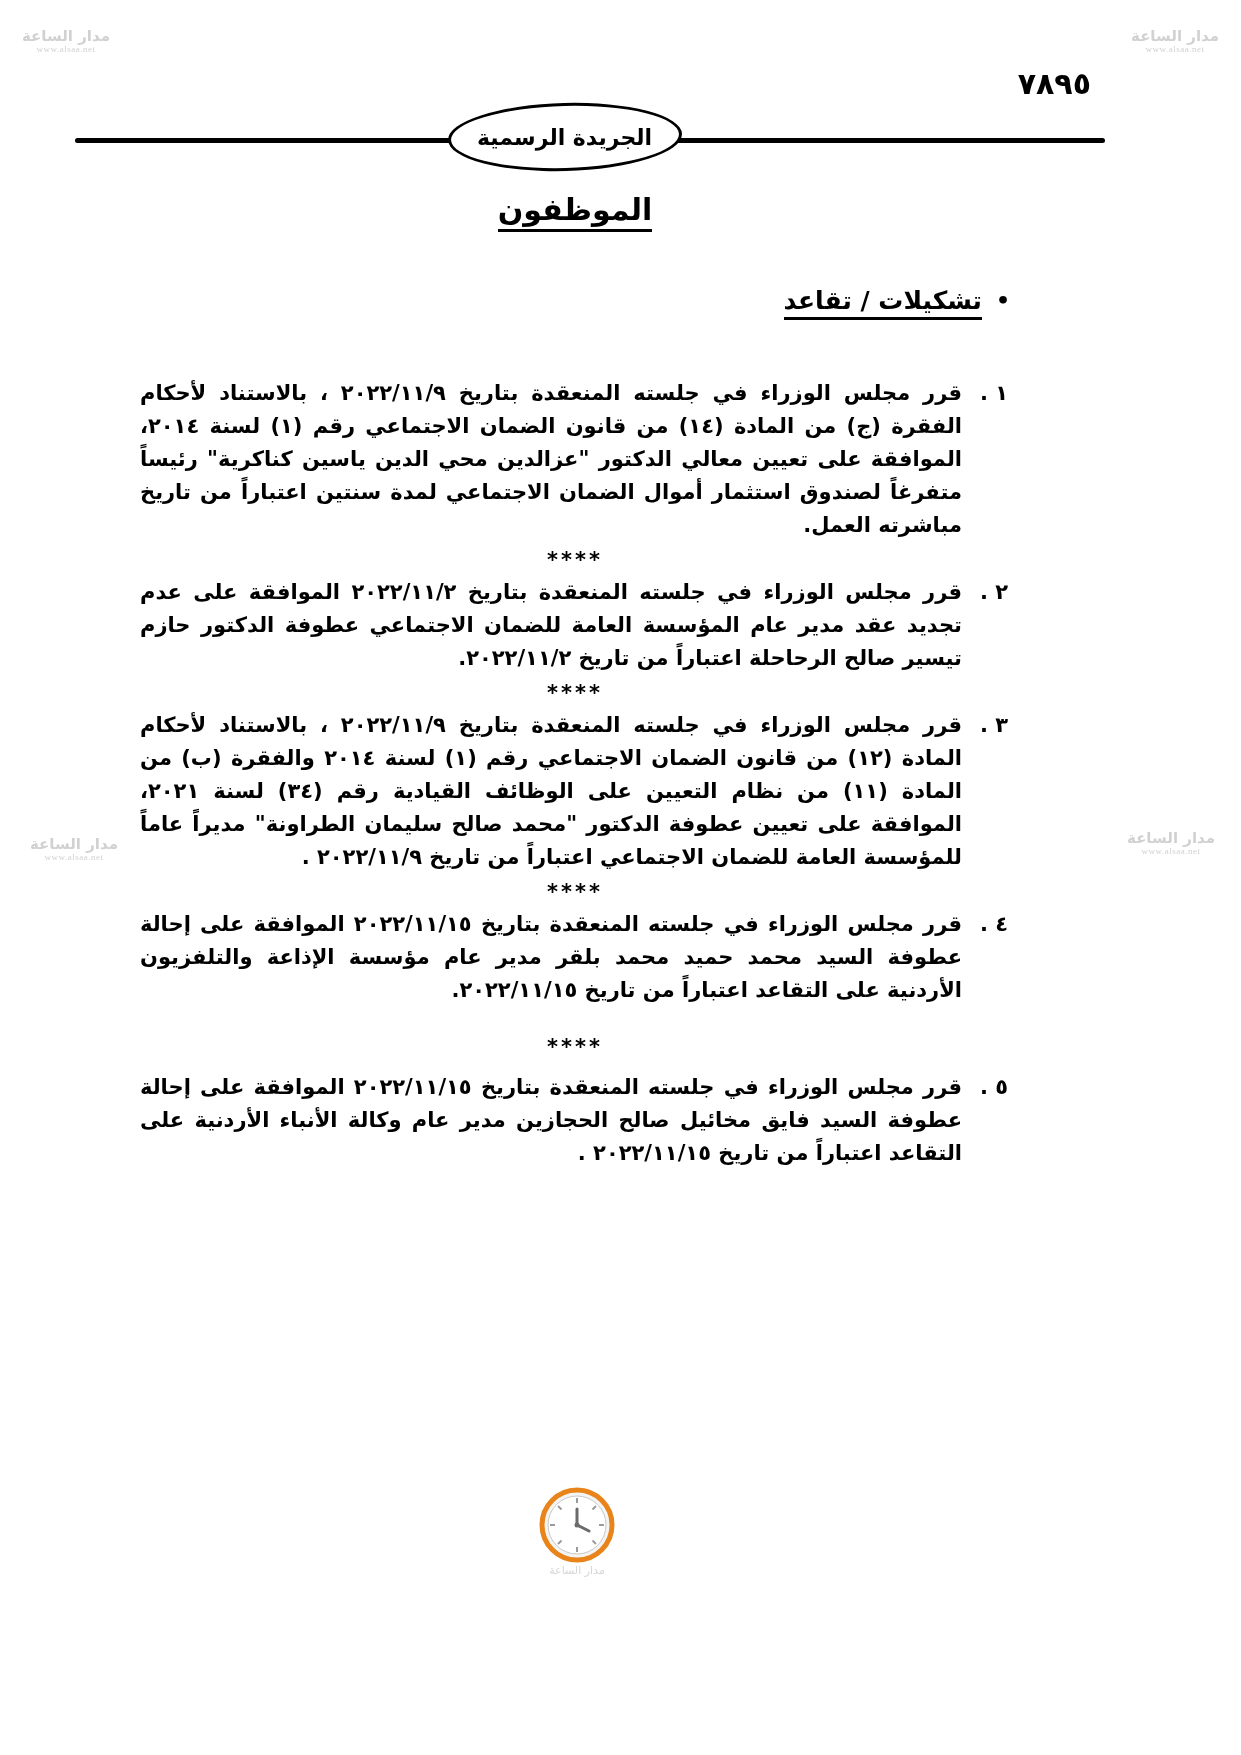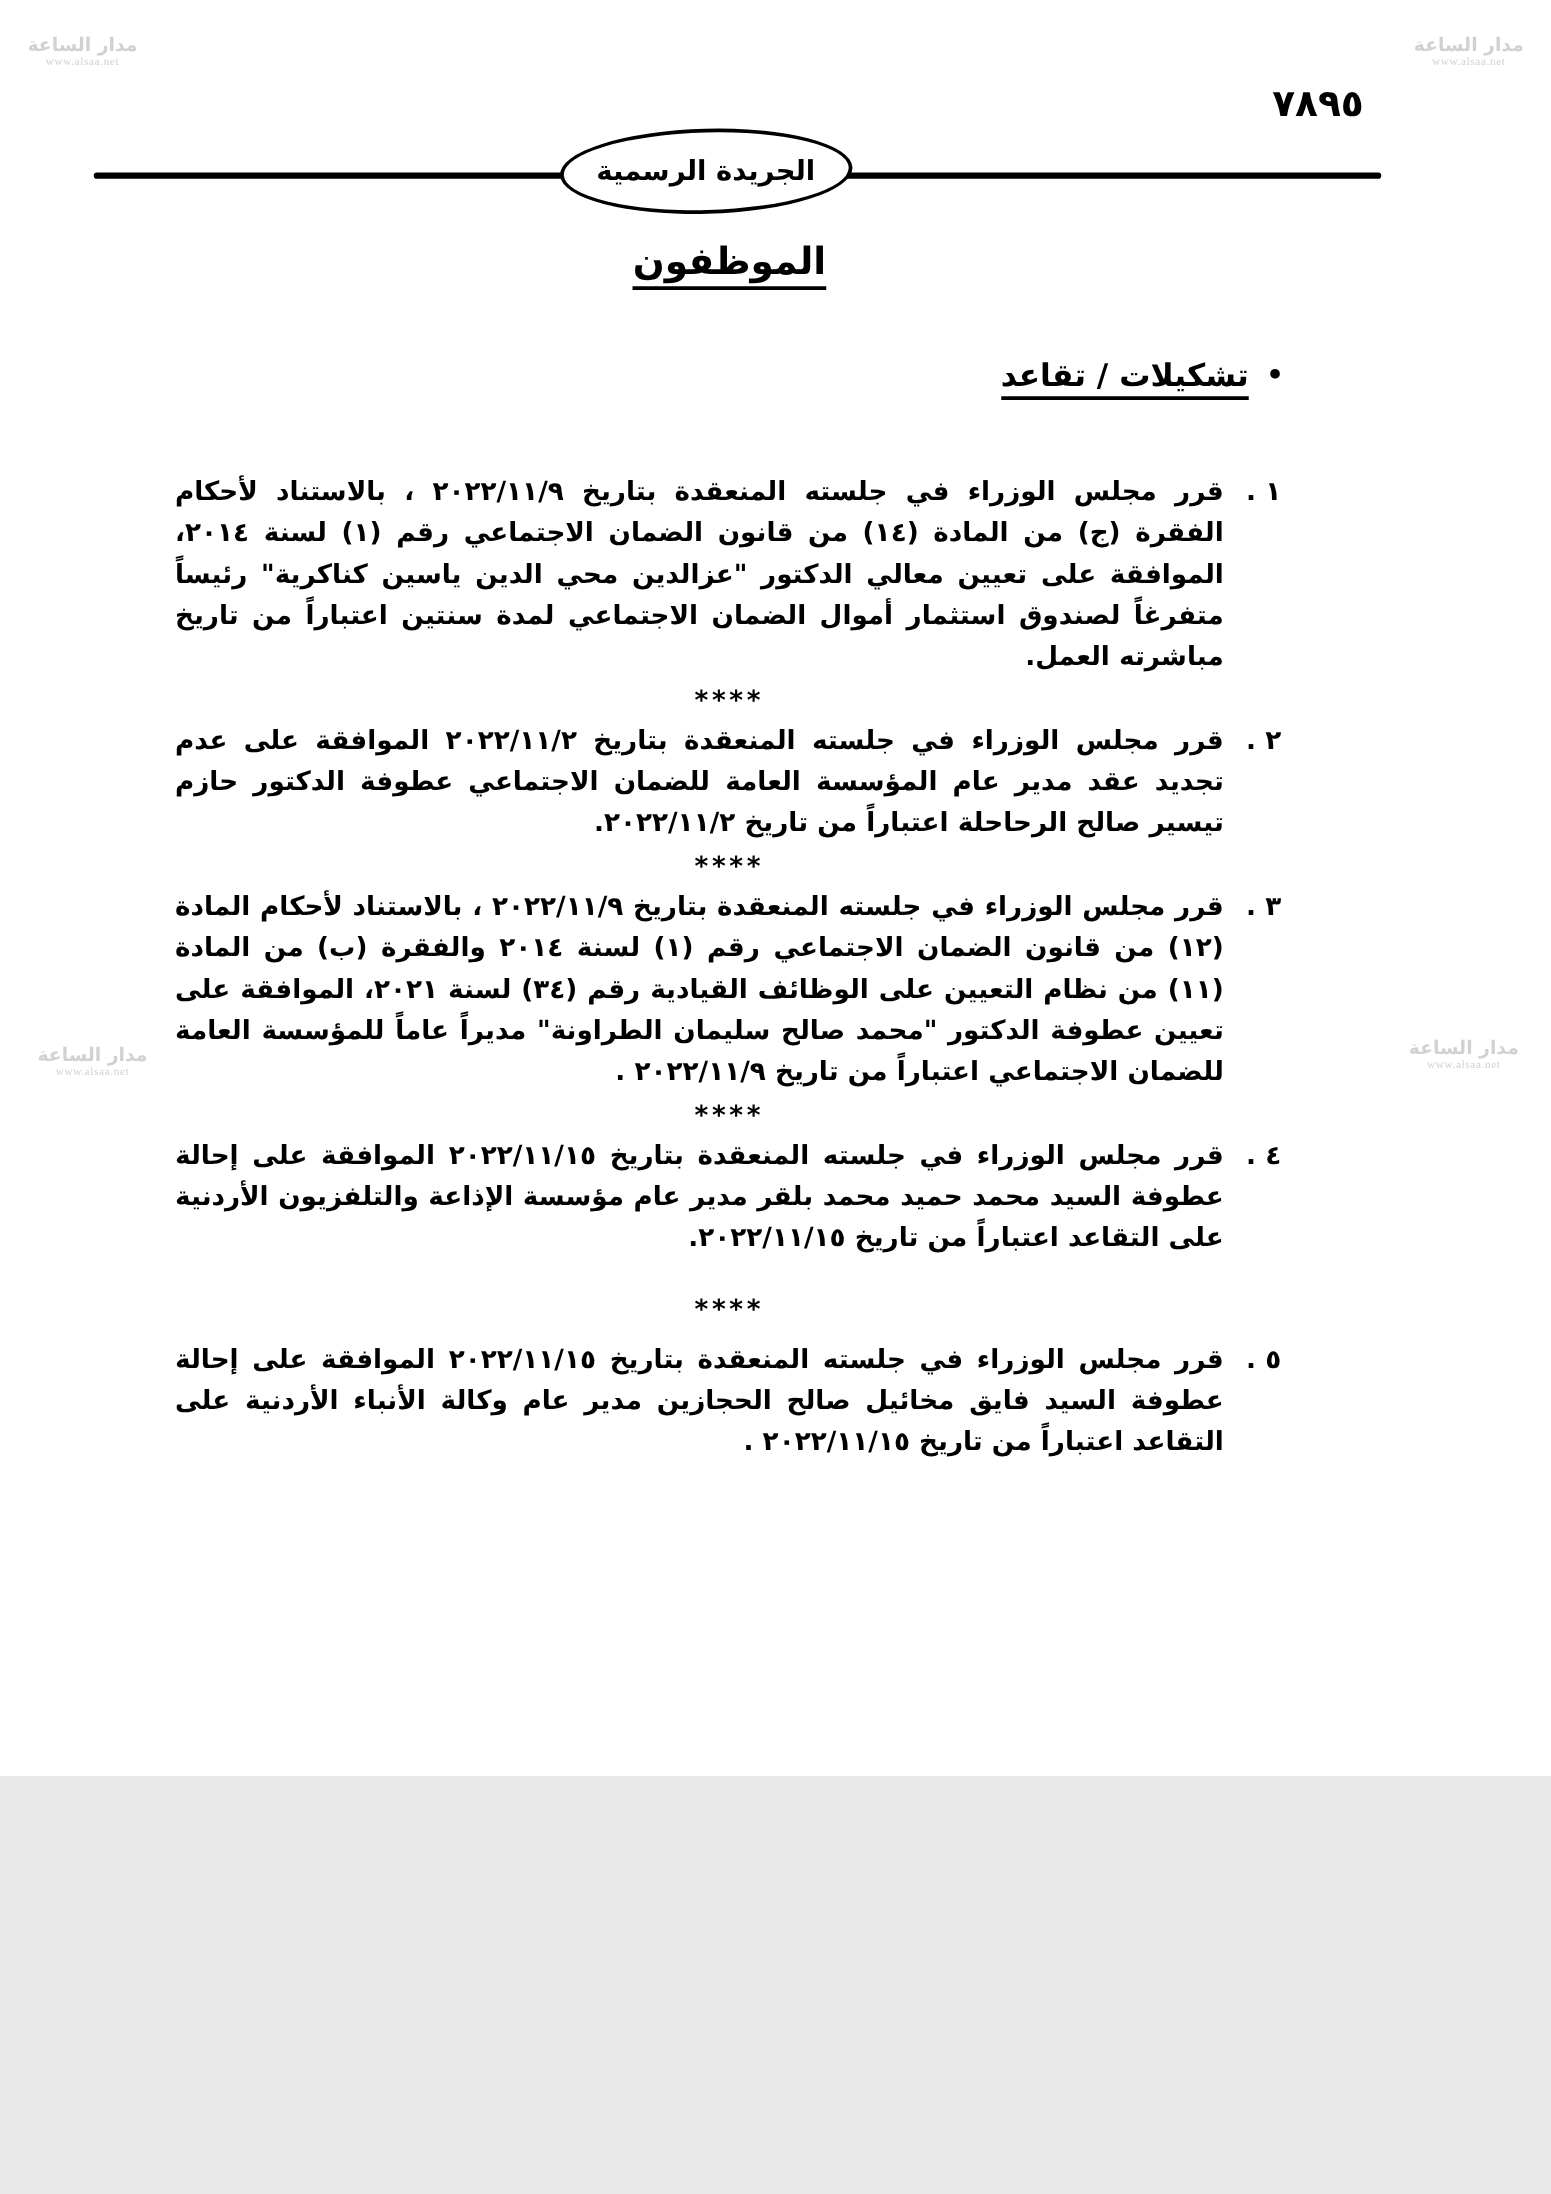--- a/index.html
+++ b/index.html
@@ -1,19 +1,19 @@
 <!DOCTYPE html>
 <html lang="ar"><head>
 <meta charset="utf-8">
 <style>
   html, body { margin: 0; padding: 0; background: #e9e9e9; }
   .page {
     position: relative;
     width: 1241px;
-    height: 1421px;
+    height: 1755px;
     margin: 0 auto;
     background: #ffffff;
     overflow: hidden;
     font-family: "DejaVu Sans", sans-serif;
     color: #000;
   }
 
   
   .watermark {
     position: absolute;
@@ -71,21 +71,21 @@
     font-weight: 600;
     direction: rtl;
     transform: rotate(1.5deg);
   }
 
   
   .content {
     position: absolute;
     top: 190px;
     left: 140px;
-    right: 214px;
+    right: 231px;
     direction: rtl;
   }
 
   .doc-title {
     margin: 0;
     text-align: center;
     font-size: 30px;
     font-weight: 700;
     line-height: 40px;
   }

